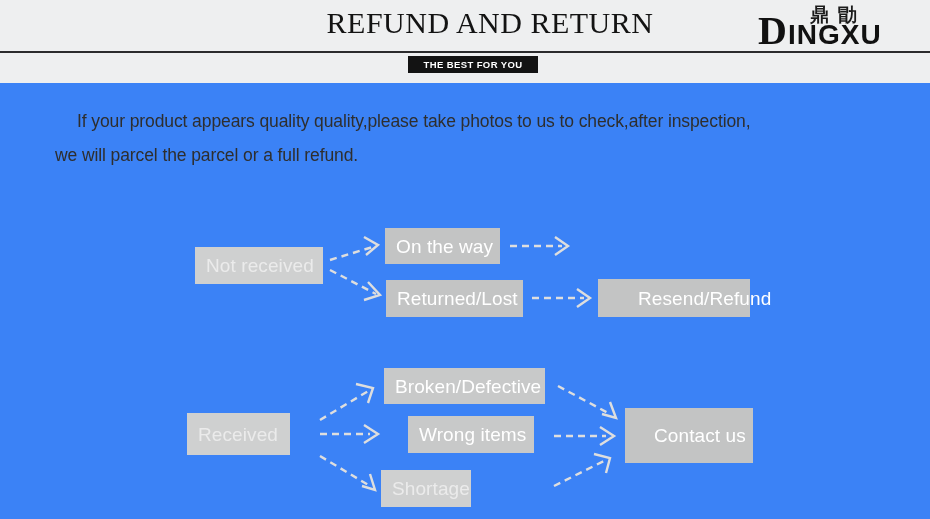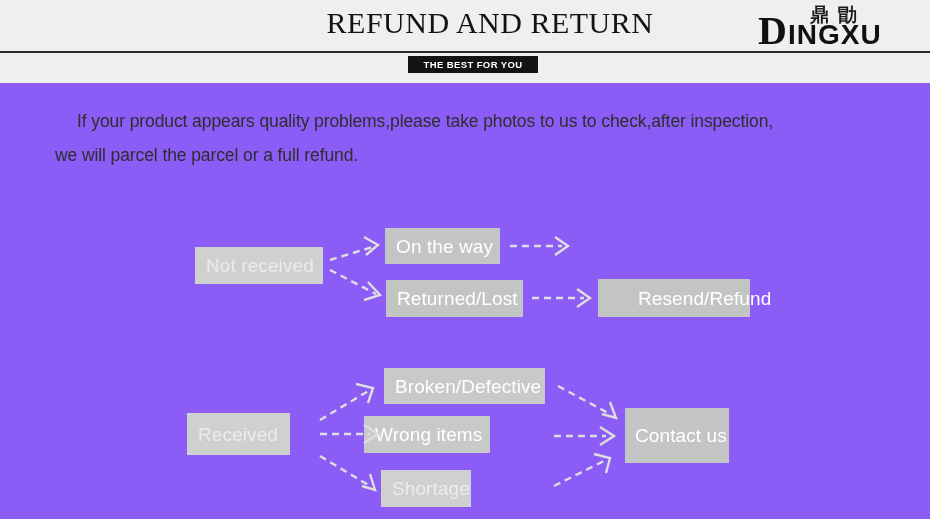--- a/index.html
+++ b/index.html
@@ -7,21 +7,21 @@
     padding: 0;
     background: #ffffff;
   }
   body {
     font-family: "Liberation Sans", sans-serif;
   }
   #page {
     position: relative;
     width: 930px;
     height: 519px;
-    background: #8b5cf6;
+    background: #3b82f6;
     overflow: hidden;
   }
 
   
   #header {
     position: absolute;
     left: 0; top: 0;
     width: 930px;
     height: 53px;
     background: #eeeff0;
@@ -169,21 +169,21 @@
 
   <div id="best-badge">THE BEST FOR YOU</div>
 
   <div id="logo">
     <span id="logo-cn">鼎勖</span>
     <span id="logo-d">D</span>
     <span id="logo-rest">INGXU</span>
   </div>
 
   <div id="intro">
-    <span class="line1">If your product appears quality problems,please take photos to us to check,after inspection,</span>
+    <span class="line1">If your product appears quality quality,please take photos to us to check,after inspection,</span>
     <span class="line2">we will parcel the parcel or a full refund.</span>
   </div>
 
   <div class="fbox faded" style="left:195px; top:247px; width:128px; height:37px; font-size:19px;">Not received</div>
 
   <div class="fbox" style="left:385px; top:228px; width:115px; height:36px;">On the way</div>
 
   <div class="fbox" style="left:386px; top:280px; width:137px; height:37px;">Returned/Lost</div>
 
 
@@ -204,25 +204,25 @@
   </svg>
   <svg class="arrow-svg" style="left:532px; top:288px;" width="68" height="24">
     <path class="arrow-path" d="M0,10 L52,10"></path>
     <path class="arrow-head" d="M45,1 L58,10 L45,19"></path>
   </svg>
 
   <div class="fbox faded" style="left:187px; top:413px; width:103px; height:42px;">Received</div>
 
   <div class="fbox mid" style="left:384px; top:368px; width:161px; height:36px;">Broken/Defective</div>
 
-  <div class="fbox mid" style="left:364px; top:416px; width:126px; height:37px;">Wrong items</div>
+  <div class="fbox mid" style="left:408px; top:416px; width:126px; height:37px;">Wrong items</div>
 
   <div class="fbox faded" style="left:381px; top:470px; width:90px; height:37px;">Shortage</div>
 
-  <div class="fbox" style="left:625px; top:408px; width:104px; height:55px; padding-left:10px;">Contact us</div>
+  <div class="fbox" style="left:625px; top:408px; width:128px; height:55px; padding-left:29px;">Contact us</div>
 
   <svg class="arrow-svg" style="left:318px; top:382px;" width="70" height="50">
     <path class="arrow-path" d="M2,38 L52,8"></path>
     <path class="arrow-head" d="M38,2 L55,6 L50,21"></path>
   </svg>
   <svg class="arrow-svg" style="left:318px; top:423px;" width="70" height="24">
     <path class="arrow-path" d="M2,11 L52,11"></path>
     <path class="arrow-head" d="M46,2 L60,11 L46,20"></path>
   </svg>
   <svg class="arrow-svg" style="left:318px; top:452px;" width="70" height="50">

